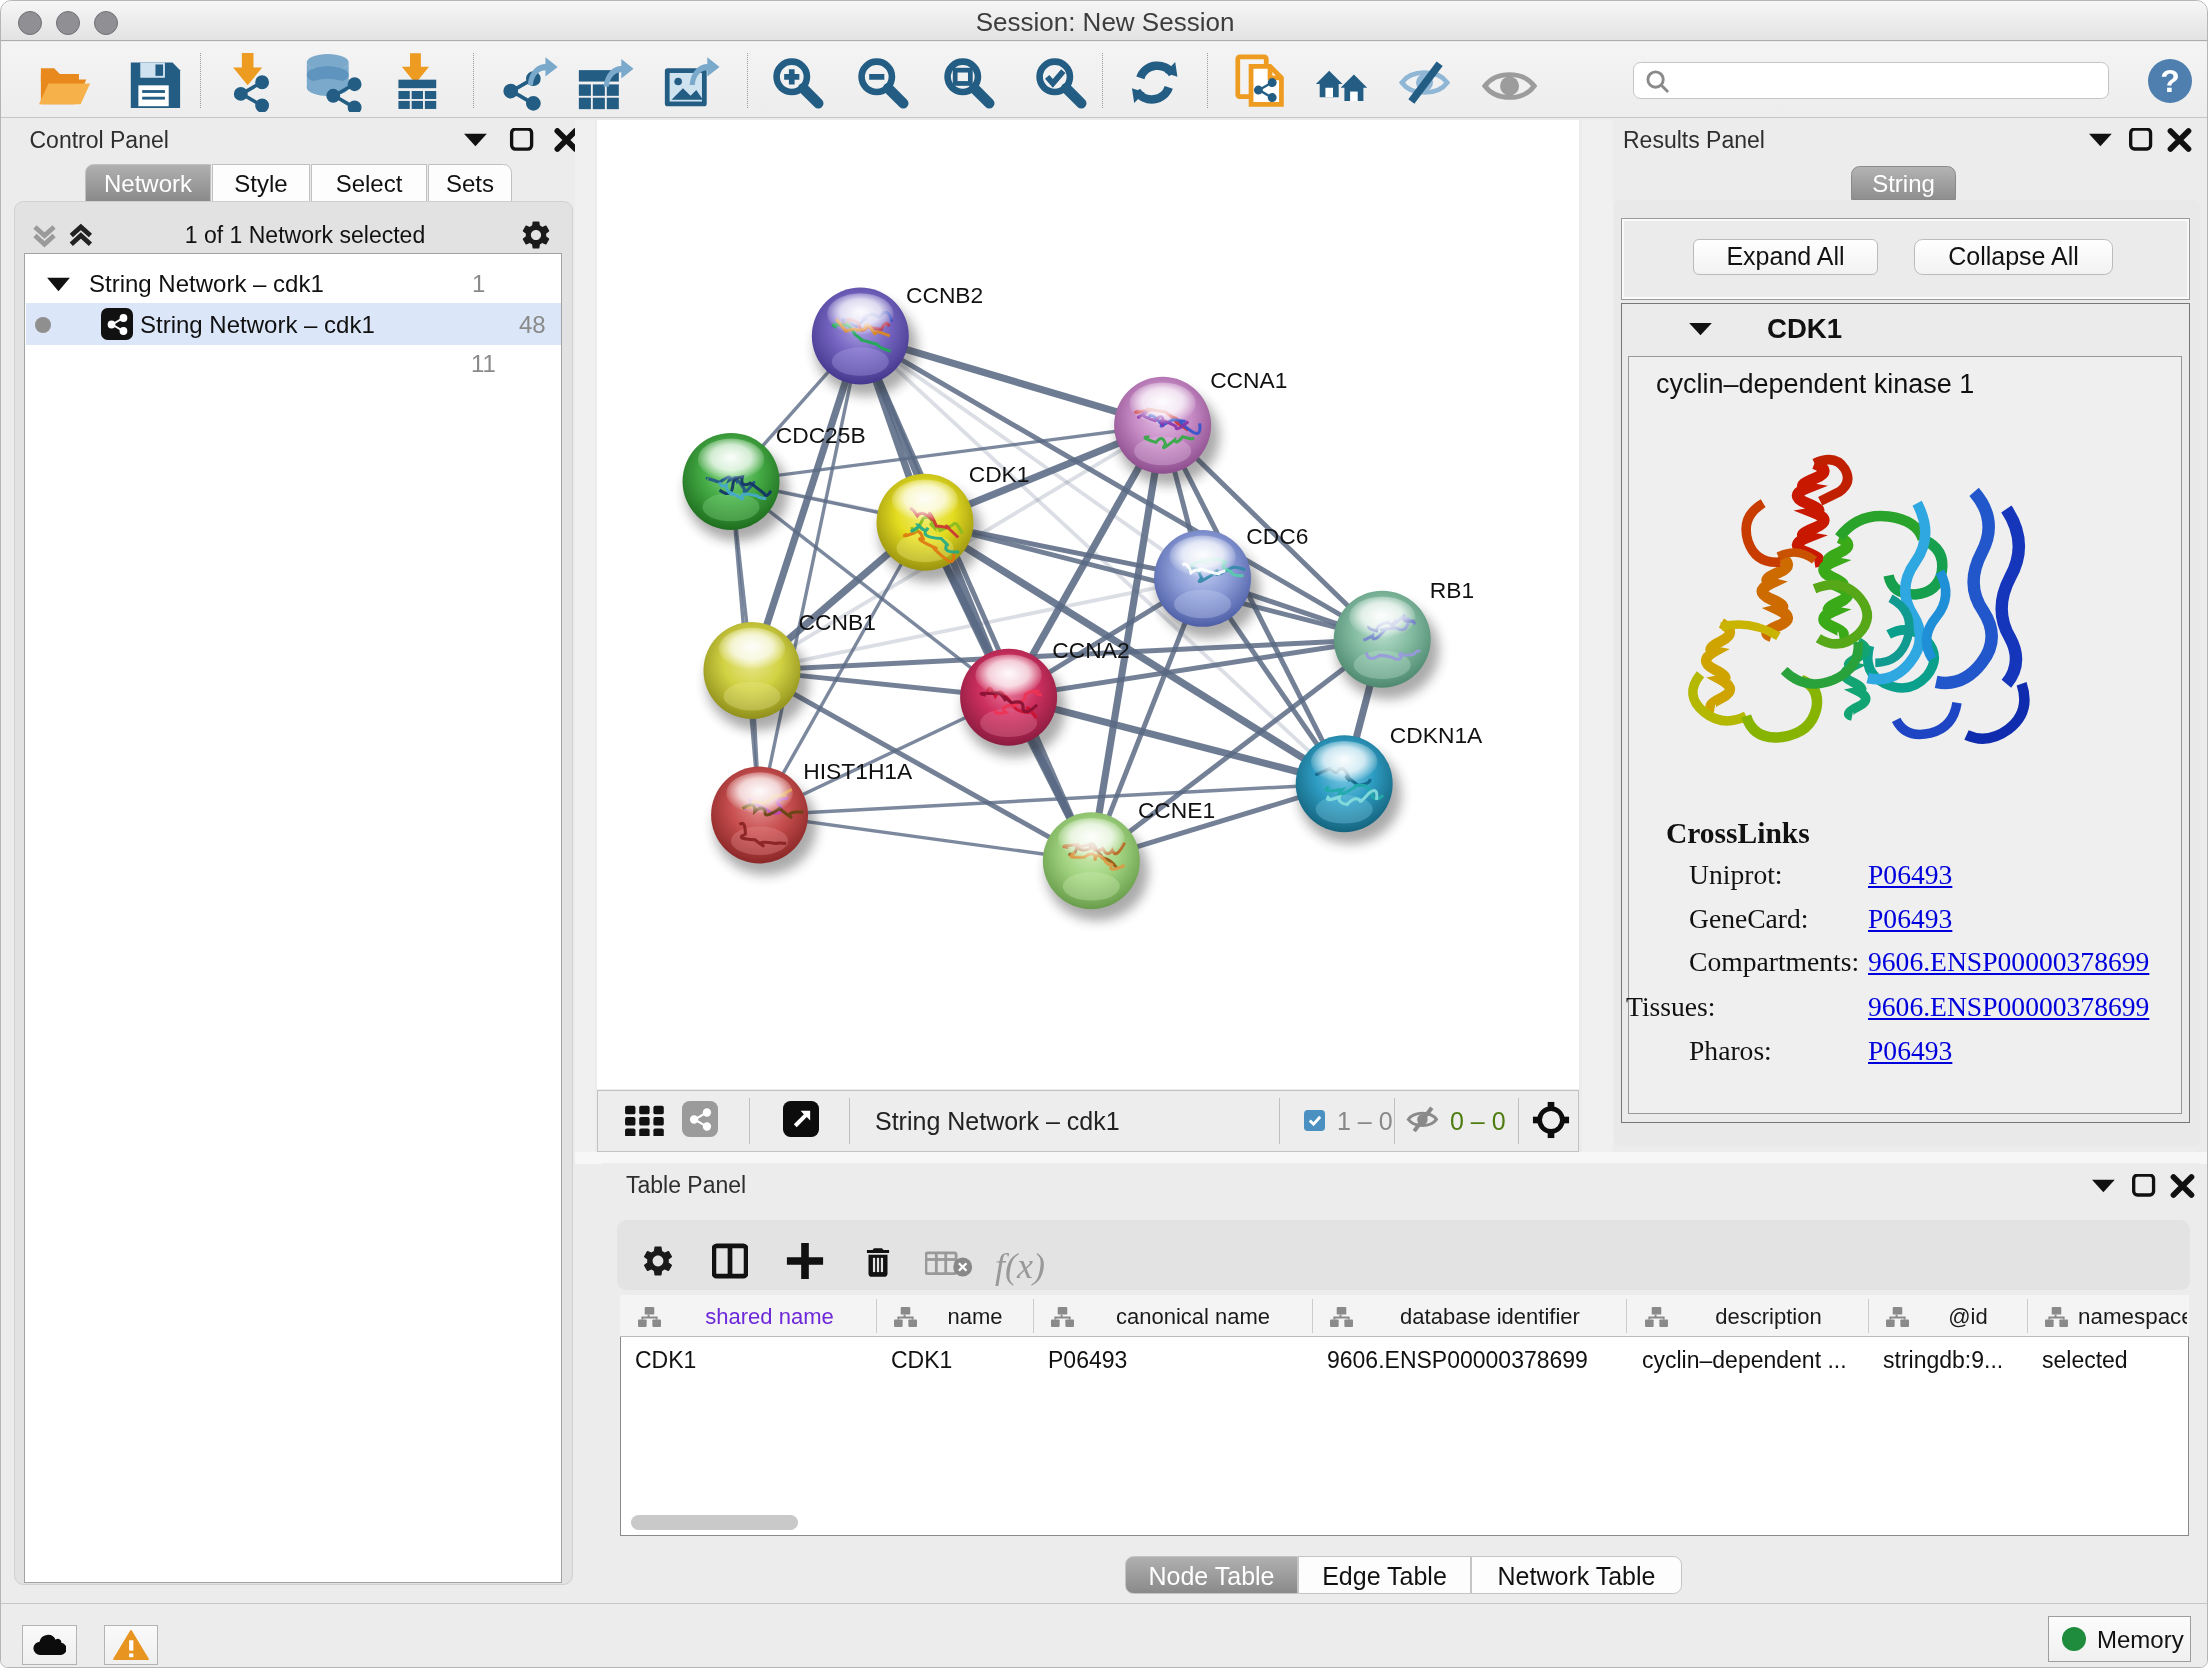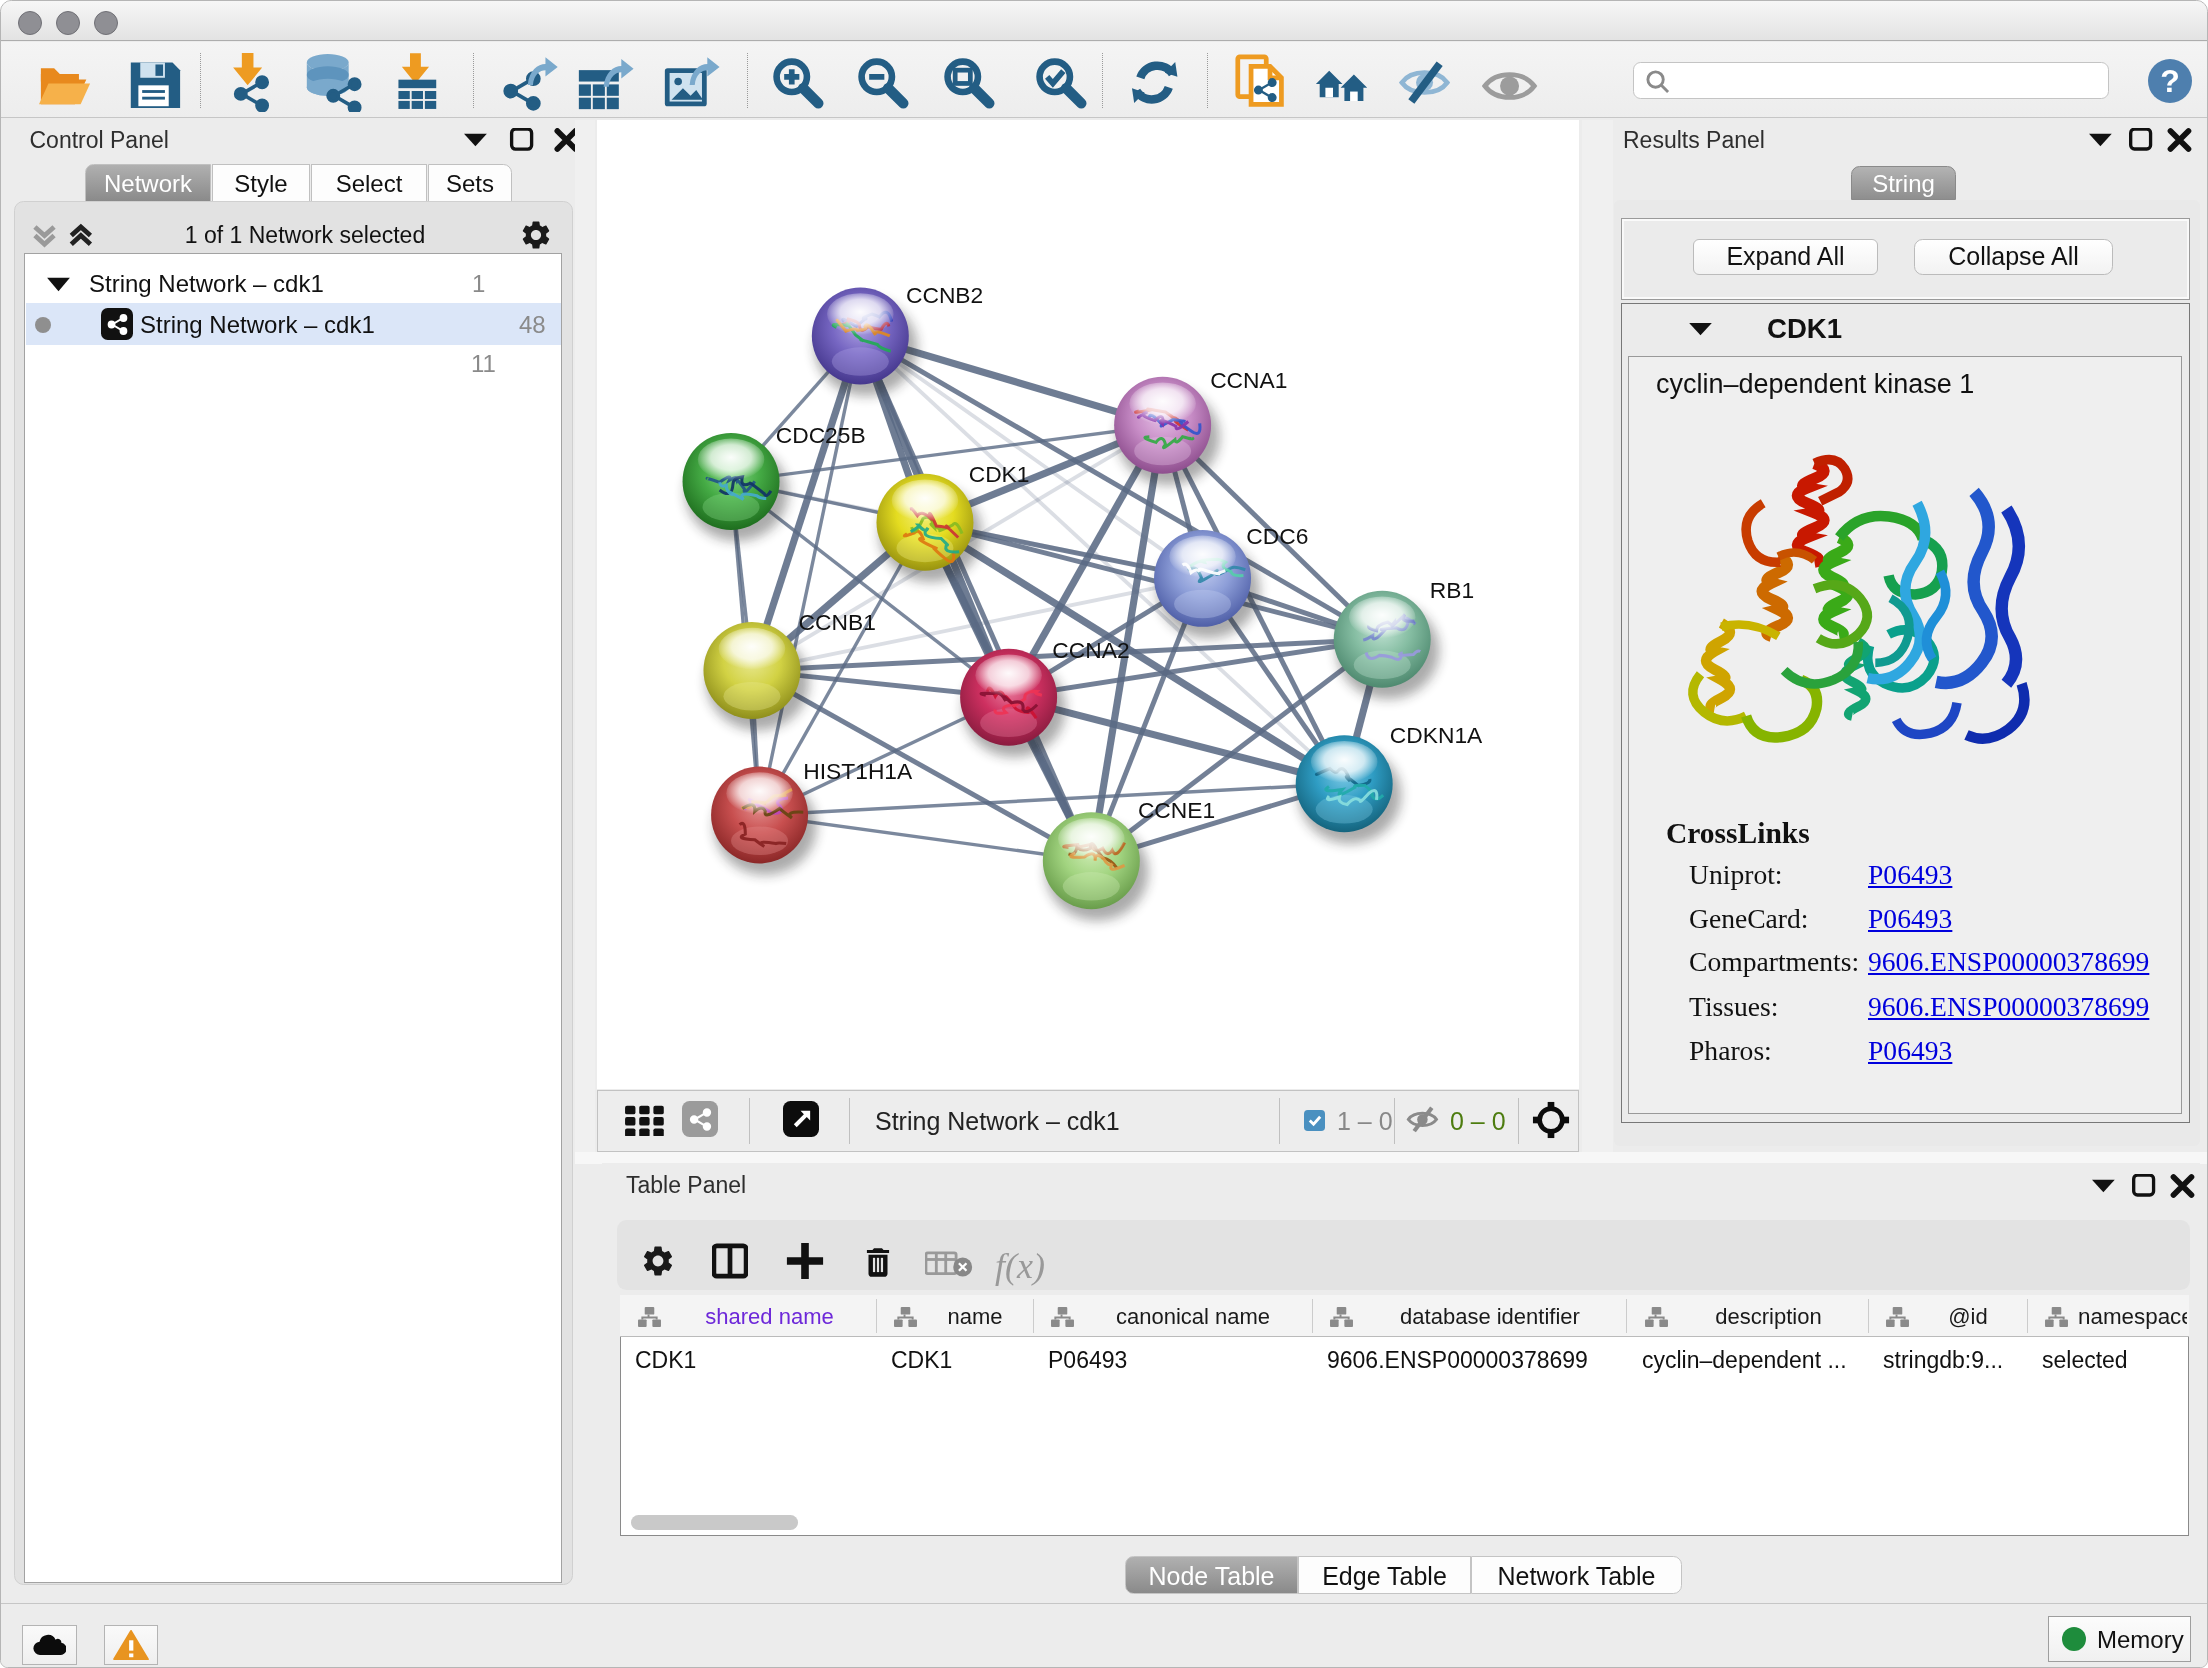--- a/index.html
+++ b/index.html
@@ -9,20 +9,21 @@
 .panel-title { font-size:23px; color:#2e2e2e; }
 .seph { border-left:1.9px dotted #9a9a9a; }
 </style></head><body>
 <div id="win">
 
 <div class="ab" style="left:0;top:0;width:2208px;height:40px;
  background:linear-gradient(#f6f6f6,#e3e3e3); border-bottom:1px solid #adadad;"></div>
 <div class="ab" style="left:17px;top:9.5px;width:24px;height:24px;border-radius:50%;background:#8f8f94;border:1.4px solid #707076;"></div>
     <div class="ab" style="left:55px;top:9.5px;width:24px;height:24px;border-radius:50%;background:#8f8f94;border:1.4px solid #707076;"></div>
     <div class="ab" style="left:93px;top:9.5px;width:24px;height:24px;border-radius:50%;background:#8f8f94;border:1.4px solid #707076;"></div>
+    <div class="ab" style="left:0;top:5.7px;width:2208px;text-align:center;font-size:26px;color:#3d3d3d;">Session: New Session</div>
 <div class="ab" style="left:0;top:41px;width:2208px;height:76px;
  background:linear-gradient(#f4f4f4,#ededed); border-bottom:1px solid #c6c6c6;"></div>
 <div class="ab seph" style="left:199px;top:52px;height:55px;width:0;"></div>
     <div class="ab seph" style="left:472px;top:52px;height:55px;width:0;"></div>
     <div class="ab seph" style="left:746px;top:52px;height:55px;width:0;"></div>
     <div class="ab seph" style="left:1101px;top:52px;height:55px;width:0;"></div>
     <div class="ab seph" style="left:1206px;top:52px;height:55px;width:0;"></div>
     <svg class="ab" style="left:34px;top:54px" width="61" height="53" viewBox="0 0 64 56">
       <path d="M6 14 h14 l6 6 h20 v8 h-40 z" fill="#e8891d"></path>
       <path d="M6 52 V20 h40 v6 h8 l-12 26 z" fill="#e8891d"></path>
@@ -553,21 +554,21 @@
       <path d="M230 160 q26 14 18 42 q-8 26 -34 26" fill="none" stroke="#109a90" stroke-width="9"></path>
       <path d="M96 60 q-24 14 -16 40 q8 24 34 22" fill="none" stroke="#c83c00" stroke-width="10"></path>
     </svg>
     <div class="ab" style="left:1665px;top:816px;font-size:29.5px;font-weight:bold;color:#111;font-family:'Liberation Serif', serif;">CrossLinks</div>
     <div class="ab" style="left:1688px;top:858px;font-size:27.6px;color:#111;font-family:'Liberation Serif', serif;">Uniprot:</div>
     <div class="ab" style="left:1867px;top:858px;font-size:27.6px;color:#0000dd;text-decoration:underline;font-family:'Liberation Serif', serif;">P06493</div>
     <div class="ab" style="left:1688px;top:902px;font-size:27.6px;color:#111;font-family:'Liberation Serif', serif;">GeneCard:</div>
     <div class="ab" style="left:1867px;top:902px;font-size:27.6px;color:#0000dd;text-decoration:underline;font-family:'Liberation Serif', serif;">P06493</div>
     <div class="ab" style="left:1688px;top:945px;font-size:27.6px;color:#111;font-family:'Liberation Serif', serif;">Compartments:</div>
     <div class="ab" style="left:1867px;top:945px;font-size:27.6px;color:#0000dd;text-decoration:underline;font-family:'Liberation Serif', serif;">9606.ENSP00000378699</div>
-    <div class="ab" style="left:1688px;top:990px;font-size:27.6px;color:#111;font-family:'Liberation Serif', serif;">Tissues:</div>
+    <div class="ab" style="left:1625px;top:990px;font-size:27.6px;color:#111;font-family:'Liberation Serif', serif;">Tissues:</div>
     <div class="ab" style="left:1867px;top:990px;font-size:27.6px;color:#0000dd;text-decoration:underline;font-family:'Liberation Serif', serif;">9606.ENSP00000378699</div>
     <div class="ab" style="left:1688px;top:1034px;font-size:27.6px;color:#111;font-family:'Liberation Serif', serif;">Pharos:</div>
     <div class="ab" style="left:1867px;top:1034px;font-size:27.6px;color:#0000dd;text-decoration:underline;font-family:'Liberation Serif', serif;">P06493</div>
     <div class="ab" style="left:601px;top:1162px;width:1598px;height:445px;background:#ececec;"></div>
     <div class="ab panel-title" style="left:625px;top:1171px;">Table Panel</div>
     <svg class="ab" style="left:2091px;top:1173px" width="108" height="25" viewBox="0 0 114 26">
       <path d="M0 6 h24 l-12 13 z" fill="#111"></path>
       <rect x="44" y="1" width="21" height="21" rx="4" fill="none" stroke="#111" stroke-width="3.5"></rect>
       <path d="M86 3 l19 19 M105 3 l-19 19" stroke="#111" stroke-width="6" stroke-linecap="round"></path>
     </svg>

